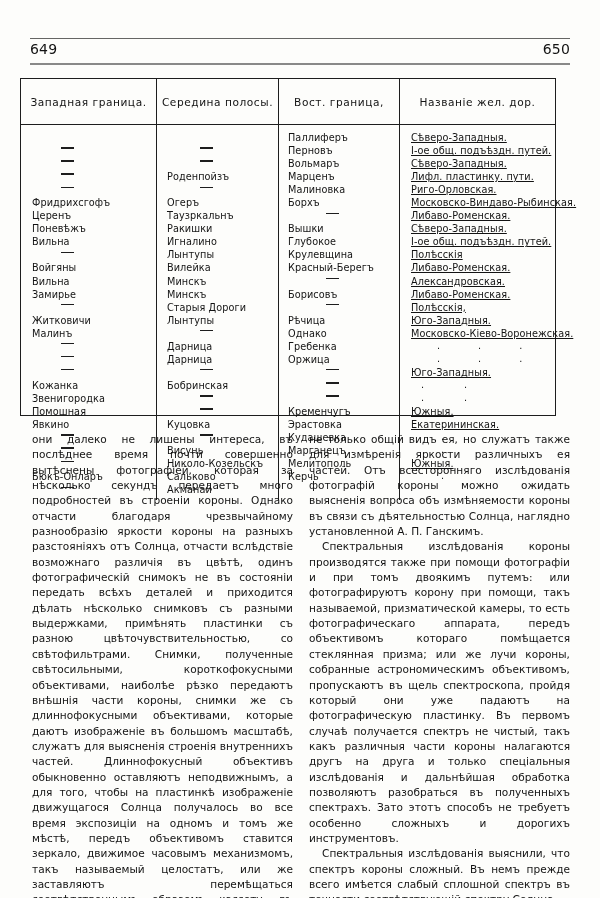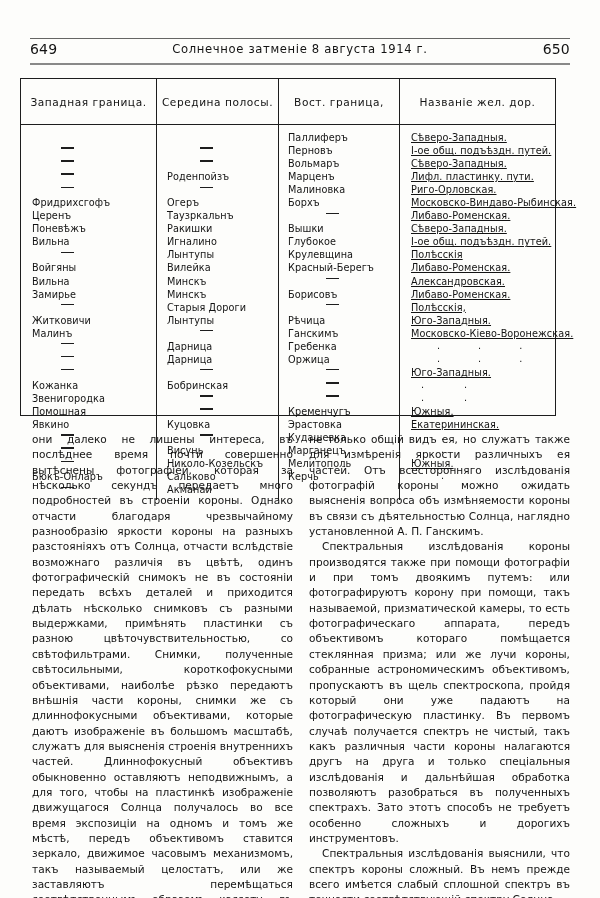--- a/index.html
+++ b/index.html
@@ -127,21 +127,20 @@
 </style>
 </head>
 <body>
 
 <div class="page">
 
   <div class="header">
     <div class="hdr-rule-top"></div>
     <div class="hdr-row">
       <span class="folio">649</span>
-      <span class="hdr-title">Солнечное затменіе 8 августа 1914 г.</span>
       <span class="folio">650</span>
     </div>
     <div class="hdr-rule-bot"></div>
   </div>
 
   <div class="tbl-wrap">
     <table class="tbl">
       <thead>
         <tr>
           <th style="width:131px">Западная граница.</th>
@@ -226,21 +225,21 @@
                 <div class="cell-line">Борхъ</div>
                 <div class="cell-line dash-wrap"><span class="dash"></span></div>
                 <div class="cell-line">Вышки</div>
                 <div class="cell-line">Глубокое</div>
                 <div class="cell-line">Крулевщина</div>
                 <div class="cell-line">Красный-Берегъ</div>
                 <div class="cell-line dash-wrap"><span class="dash"></span></div>
                 <div class="cell-line">Борисовъ</div>
                 <div class="cell-line dash-wrap"><span class="dash"></span></div>
                 <div class="cell-line">Рѣчица</div>
-                <div class="cell-line">Ганскимъ</div>
+                <div class="cell-line">Однако</div>
                 <div class="cell-line">Гребенка</div>
                 <div class="cell-line">Оржица</div>
                 <div class="cell-line dash-wrap"><span class="dash"></span></div>
                 <div class="cell-line dash-wrap"><span class="dash"></span></div>
                 <div class="cell-line dash-wrap"><span class="dash"></span></div>
                 <div class="cell-line">Кременчугъ</div>
                 <div class="cell-line">Эрастовка</div>
                 <div class="cell-line">Кудашевка</div>
                 <div class="cell-line">Марганецъ</div>
                 <div class="cell-line">Мелитополь</div>

